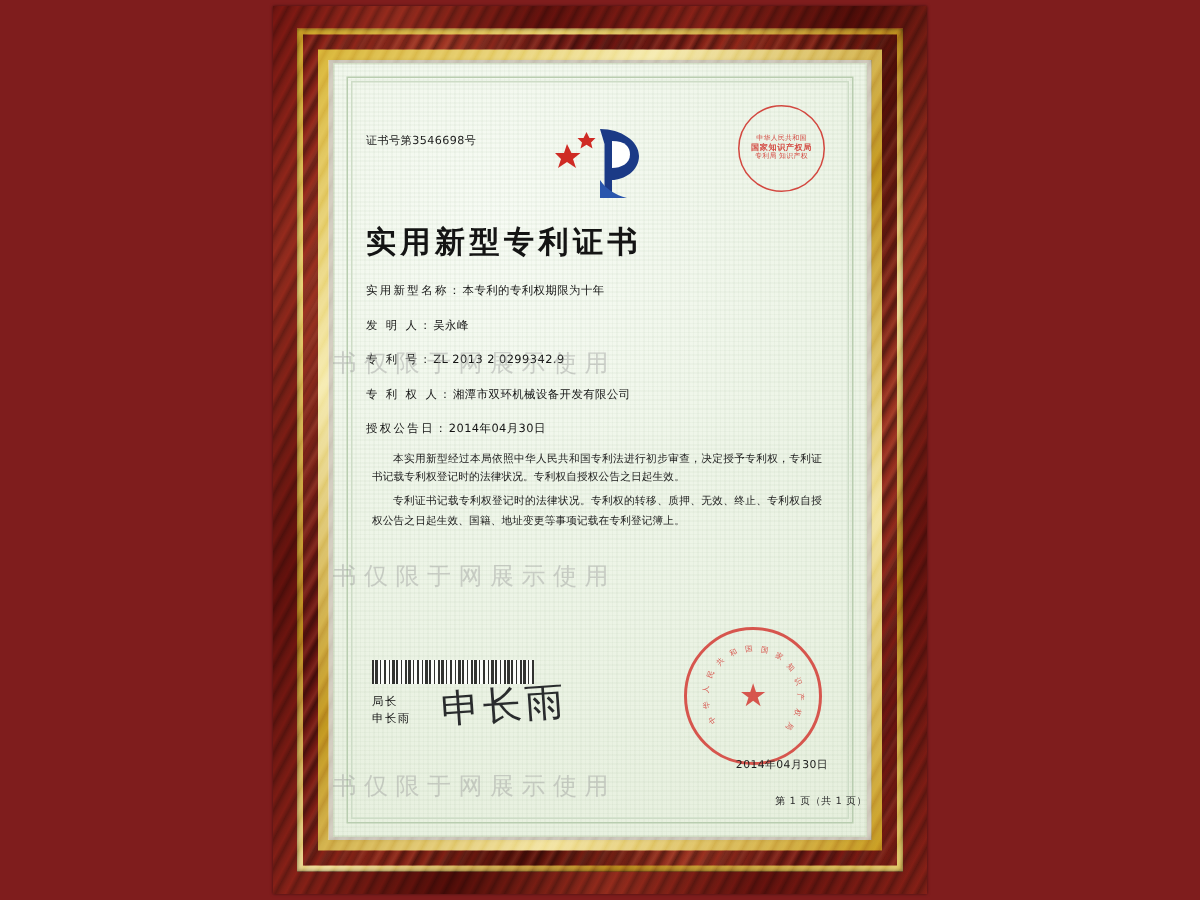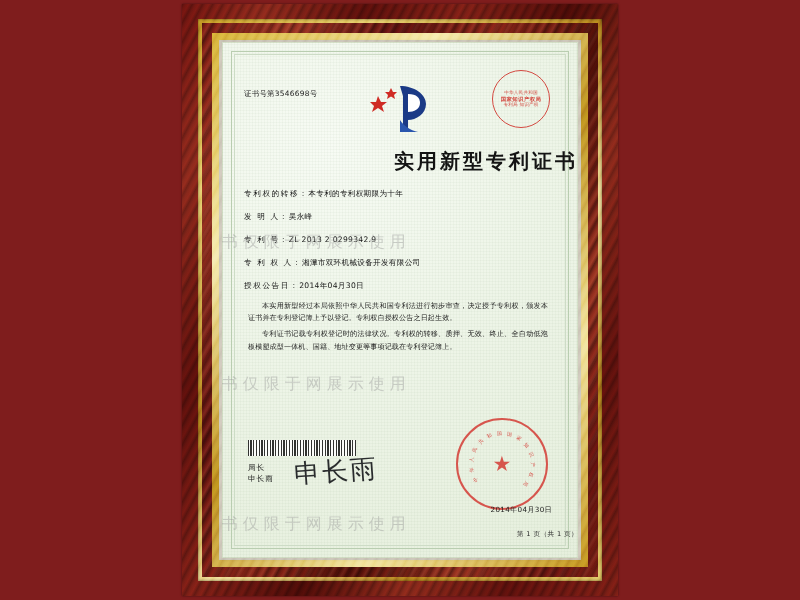--- a/index.html
+++ b/index.html
@@ -185,26 +185,27 @@
     display: block;
     font-size: 5.4px;
     letter-spacing: .4px;
   }
 
   .title {
     position: absolute;
     top: 104px;
     left: 0;
     width: 100%;
-    text-align: right;
+    text-align: left;
     font-family: "DejaVu Serif", "Liberation Serif", serif;
     font-size: 20px;
     font-weight: 700;
     letter-spacing: 3px;
     color: #141414;
+    padding-left: 22px;
   }
 
   .fields {
     position: absolute;
     left: 22px;
     top: 146px;
     width: 312px;
   }
   .field {
     display: block;
@@ -382,39 +383,39 @@
           <span>中华人民共和国</span>
           <b>国家知识产权局</b>
           <span>专利局 知识产权</span>
         </div>
       </div>
 
       <div class="title">实用新型专利证书</div>
 
       <div class="fields">
         <div class="field">
-          <span class="lbl">专利权的转移：</span><span class="val">本专利的专利权期限为十年</span>
+          <span class="lbl">实用新型名称：</span><span class="val">本专利的专利权期限为十年</span>
         </div>
         <div class="field">
           <span class="lbl">发 明 人：</span><span class="val">吴永峰</span>
         </div>
         <div class="field">
           <span class="lbl">专 利 号：</span><span class="val">ZL 2013 2 0299342.9</span>
         </div>
         <div class="field">
           <span class="lbl">专 利 权 人：</span><span class="val">湘潭市双环机械设备开发有限公司</span>
         </div>
         <div class="field">
           <span class="lbl">授权公告日：</span><span class="val">2014年04月30日</span>
         </div>
       </div>
 
       <div class="body-text">
-        <p>本实用新型经过本局依照中华人民共和国专利法进行初步审查，决定授予专利权，颁发本证书并在专利登记簿上予以登记。专利权自授权公告之日起生效。</p>
-        <p>专利证书记载专利权登记时的法律状况。专利权的转移、质押、无效、终止、全自动低泡板模塑成型一体机、国籍、地址变更等事项记载在专利登记簿上。</p>
+        <p>本实用新型经过本局依照中华人民共和国专利法进行初步审查，决定授予专利权，专利证书记载专利权登记时的法律状况。专利权自授权公告之日起生效。</p>
+        <p>专利证书记载专利权登记时的法律状况。专利权的转移、质押、无效、终止、专利权自授权公告之日起生效、国籍、地址变更等事项记载在专利登记簿上。</p>
       </div>
 
       <div class="barcode"></div>
 
       <div class="sign-block">
         <div>局长</div>
         <div>申长雨</div>
       </div>
 
       <div class="signature">申长雨</div>

